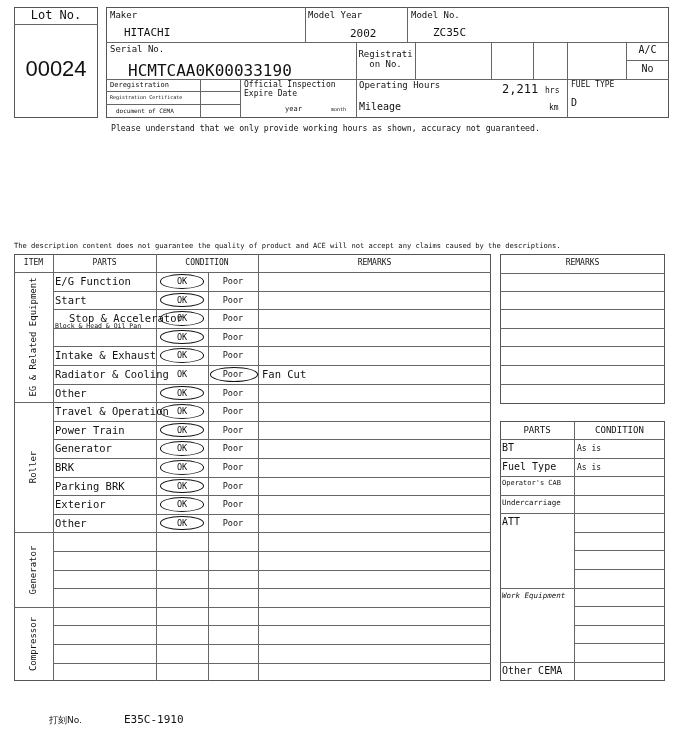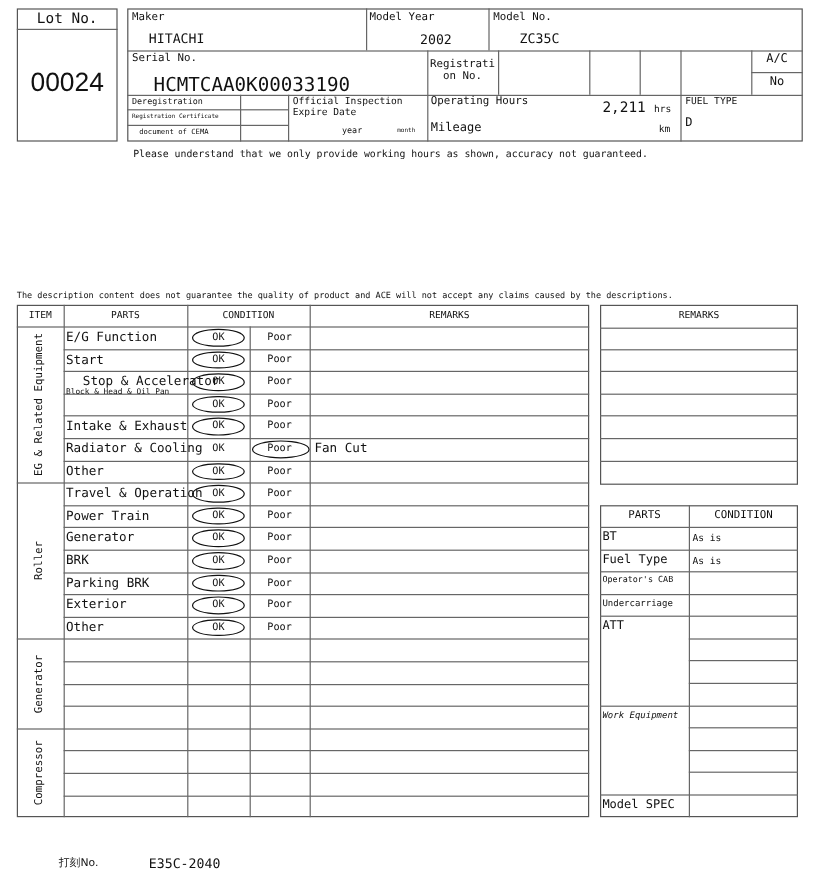--- a/index.html
+++ b/index.html
@@ -225,17 +225,17 @@
     <div class="hl" style="left:500px;top:588px;width:165px;"></div>
     <div class="hl" style="left:500px;top:662px;width:165px;"></div>
     <div class="t" style="left:502px;top:443px;font-size:10px;">BT</div>
     <div class="t" style="left:577px;top:445px;font-size:8px;">As is</div>
     <div class="t" style="left:502px;top:462px;font-size:10px;">Fuel Type</div>
     <div class="t" style="left:577px;top:464px;font-size:8px;">As is</div>
     <div class="t" style="left:502px;top:480px;font-size:7px;">Operator's CAB</div>
     <div class="t" style="left:502px;top:499px;font-size:7.5px;">Undercarriage</div>
     <div class="t" style="left:502px;top:517px;font-size:10px;">ATT</div>
     <div class="t" style="left:502px;top:592px;font-size:7.5px;font-style:italic;">Work Equipment</div>
-    <div class="t" style="left:502px;top:666px;font-size:10px;">Model SPEC</div>
+    <div class="t" style="left:502px;top:666px;font-size:10px;">Other CEMA</div>
   </div>
 
 <div class="t" style="left:49px;top:716px;font-size:9px;font-family:'DejaVu Sans',sans-serif;">打刻No.</div>
-<div class="t" style="left:124px;top:714px;font-size:11px;">E35C-2040</div>
+<div class="t" style="left:124px;top:714px;font-size:11px;">E35C-1910</div>
 
 </body></html>

